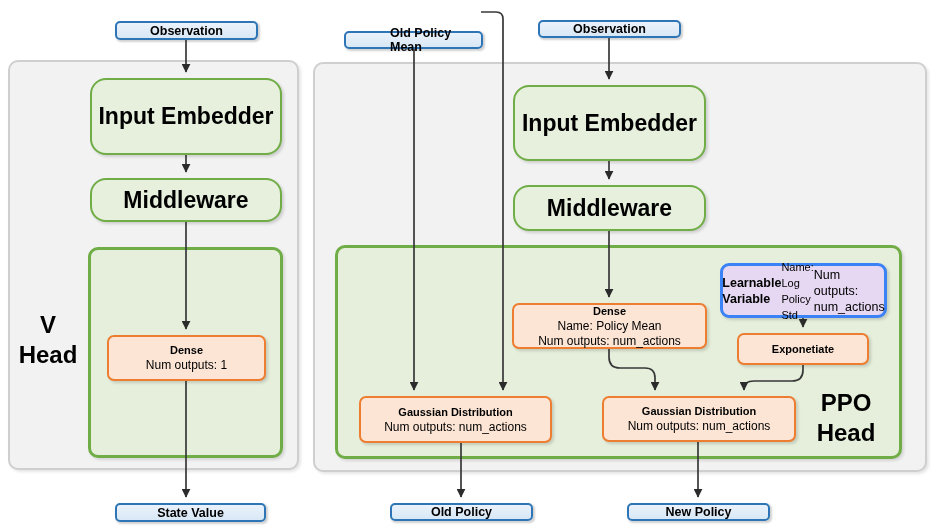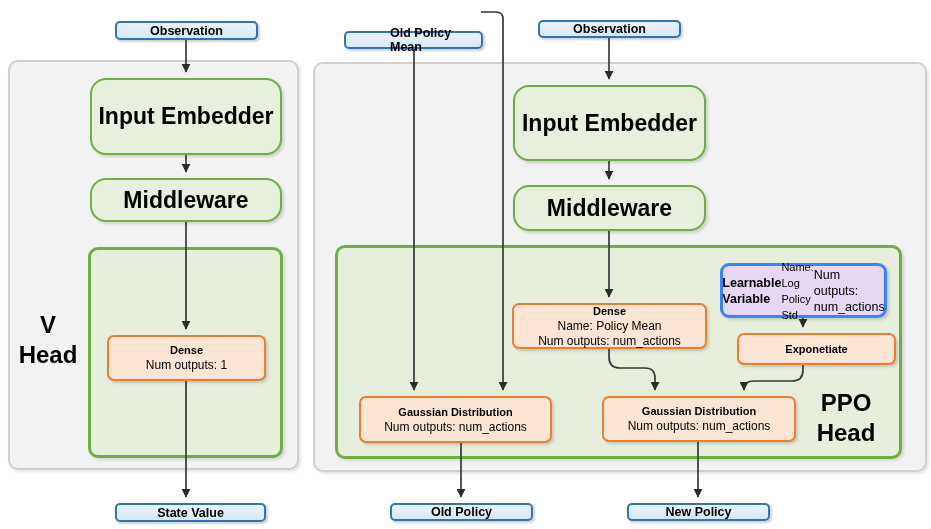--- a/index.html
+++ b/index.html
@@ -106,21 +106,21 @@
     <span class="box-line">Name: Policy Mean</span>
     <span class="box-line">Num outputs: num_actions</span>
   </div>
 
   <div class="abs pbox" style="left:720px;top:263px;width:167px;height:55px;">
     <span class="box-title" style="font-size:12.5px">Learnable Variable</span>
     <span class="box-line" style="font-size:11px">Name: Log Policy Std</span>
     <span class="box-line" style="font-size:12.5px">Num outputs: num_actions</span>
   </div>
 
-  <div class="abs obox" style="left:737px;top:333px;width:159px;height:32px;">
+  <div class="abs obox" style="left:737px;top:333px;width:132px;height:32px;">
     <span class="box-title">Exponetiate</span>
   </div>
 
   <div class="abs obox" style="left:359px;top:396px;width:193px;height:47px;">
     <span class="box-title">Gaussian Distribution</span>
     <span class="box-line">Num outputs: num_actions</span>
   </div>
   <div class="abs obox" style="left:602px;top:396px;width:194px;height:46px;">
     <span class="box-title">Gaussian Distribution</span>
     <span class="box-line">Num outputs: num_actions</span>

